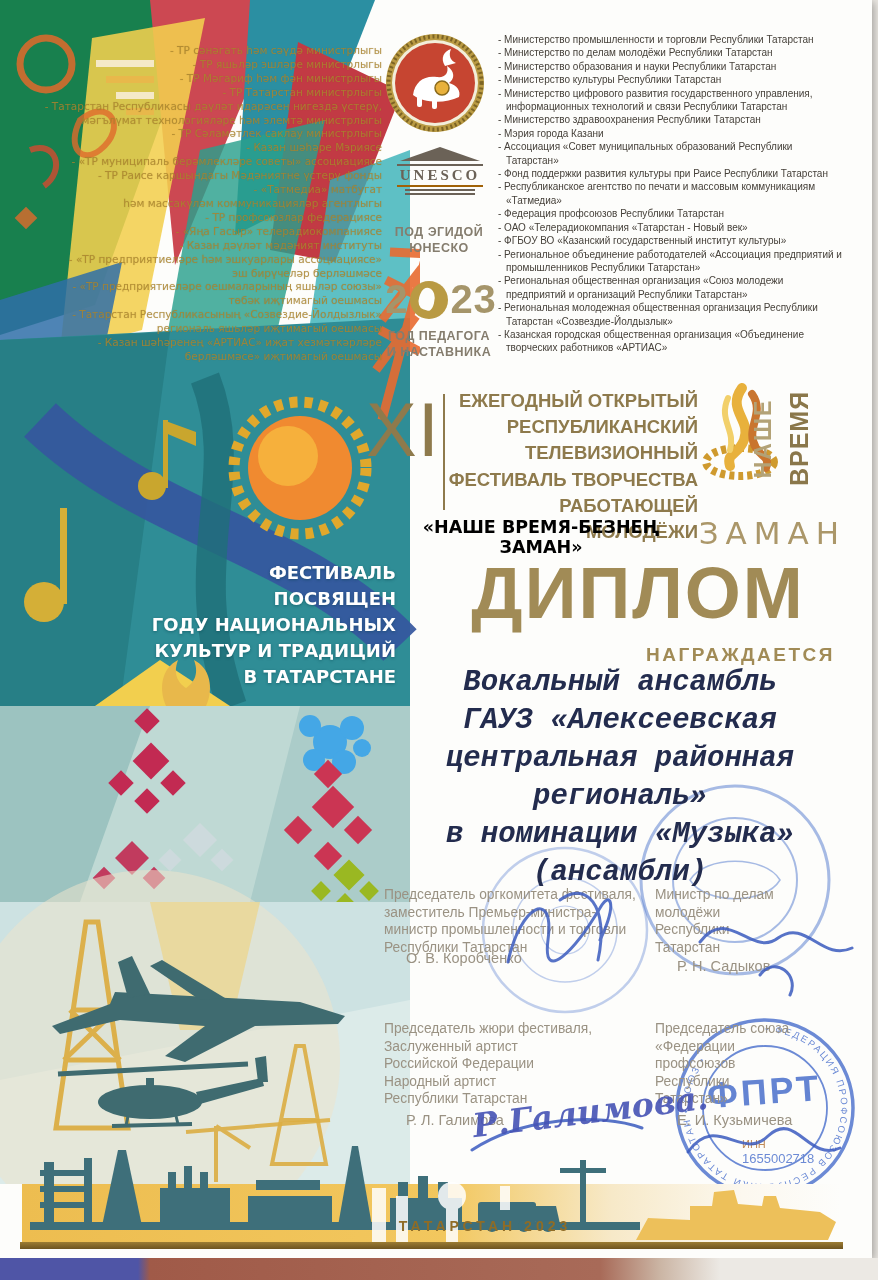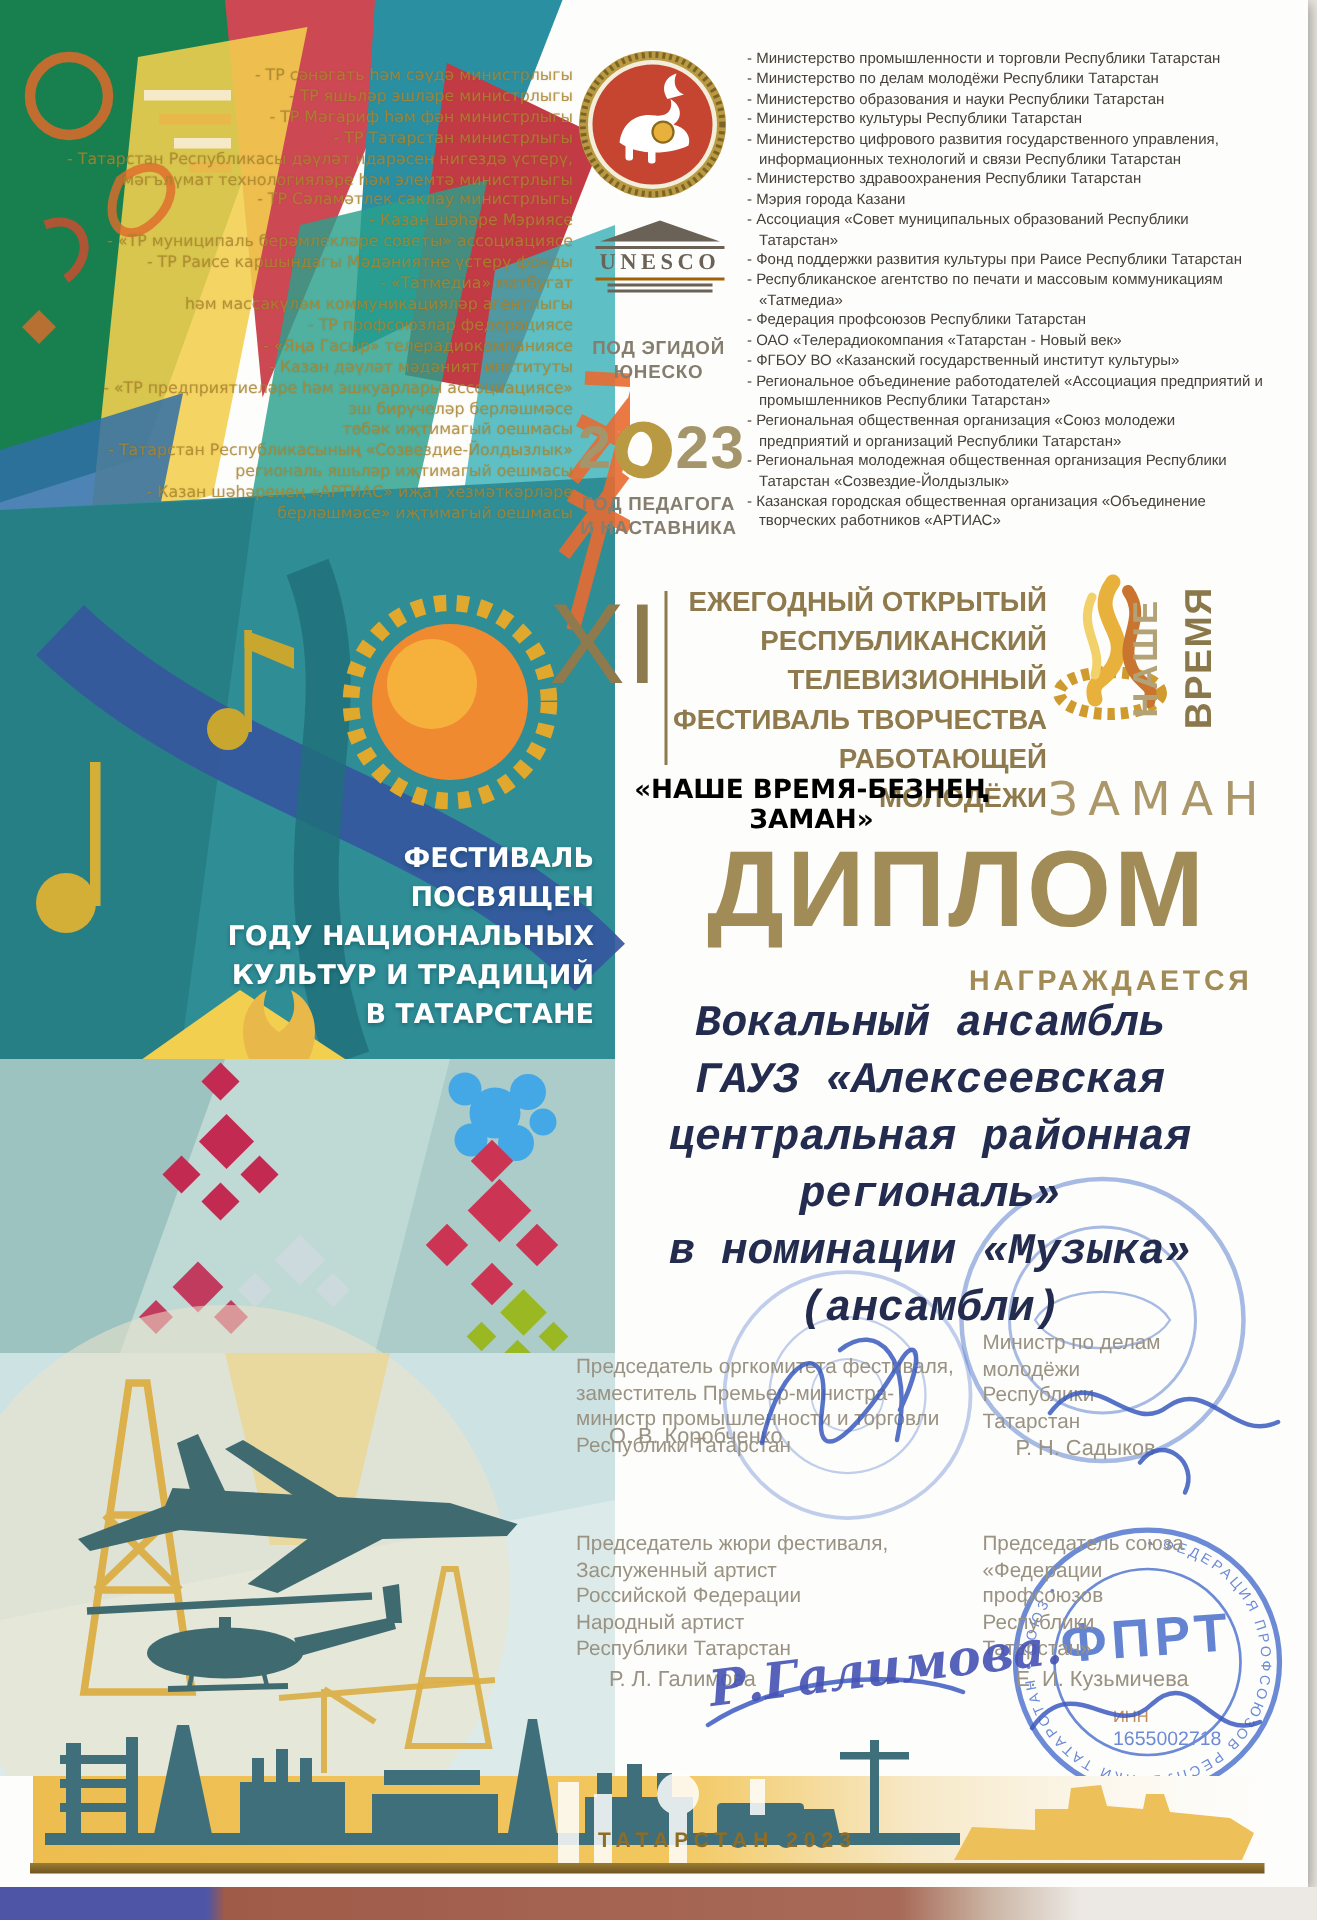--- a/index.html
+++ b/index.html
@@ -210,20 +210,21 @@
         <div class="tatar-line">- Казан шәһәре Мэриясе</div>
         <div class="tatar-line">- «ТР муниципаль берәмлекләре советы» ассоциациясе</div>
         <div class="tatar-line">- ТР Раисе каршындагы Мәдәниятне үстерү фонды</div>
         <div class="tatar-line">- «Татмедиа» матбугат</div>
         <div class="tatar-line">һәм массакүләм коммуникацияләр агентлыгы</div>
         <div class="tatar-line">- ТР профсоюзлар федерациясе</div>
         <div class="tatar-line">- «Яңа Гасыр» телерадиокомпаниясе</div>
         <div class="tatar-line">- Казан дәүләт мәдәният институты</div>
         <div class="tatar-line">- «ТР предприятиеләре һәм эшкуарлары ассоциациясе»</div>
         <div class="tatar-line">эш бирүчеләр берләшмәсе</div>
+        <div class="tatar-line">- «ТР предприятиеләре оешмаларының яшьләр союзы»</div>
         <div class="tatar-line">төбәк иҗтимагый оешмасы</div>
         <div class="tatar-line">- Татарстан Республикасының «Созвездие-Йолдызлык»</div>
         <div class="tatar-line">региональ яшьләр иҗтимагый оешмасы</div>
         <div class="tatar-line">- Казан шәһәренең «АРТИАС» иҗат хезмәткәрләре</div>
         <div class="tatar-line">берләшмәсе» иҗтимагый оешмасы</div>
       </div>
 
     <div class="dedication">
         <div class="ded-line">ФЕСТИВАЛЬ</div>
         <div class="ded-line">ПОСВЯЩЕН</div>
@@ -346,21 +347,21 @@
         <path d="M508,962 C520,905 555,888 548,940 C542,985 575,950 600,908 C610,890 618,902 600,940"></path>
         <path d="M560,900 C585,880 610,905 598,960"></path>
         <path d="M700,942 C728,905 752,958 778,938 C806,918 822,962 852,948"></path>
         <path d="M760,975 C775,955 800,975 790,995"></path>
         <path d="M688,1152 C716,1112 742,1162 768,1136 C796,1110 808,1162 840,1148"></path>
         <path d="M472,1150 C520,1118 600,1112 642,1128"></path>
       </g>
     </svg>
     <div class="autograph">Р.Галимова.</div>
 
-    <div class="sig-label" style="left:384px;top:886px;width:268px;margin-top:16px;">
+    <div class="sig-label" style="left:384px;top:886px;width:268px;">
         <div class="sig-line">Председатель оргкомитета фестиваля,</div>
         <div class="sig-line">заместитель Премьер-министра-</div>
         <div class="sig-line">министр промышленности и торговли</div>
         <div class="sig-line">Республики Татарстан</div>
       </div>
     <div class="sig-name" style="left:384px;top:950px;">О. В. Коробченко</div>
 
     <div class="sig-label" style="left:655px;top:886px;width:170px;">
         <div class="sig-line">Министр по делам</div>
         <div class="sig-line">молодёжи</div>

